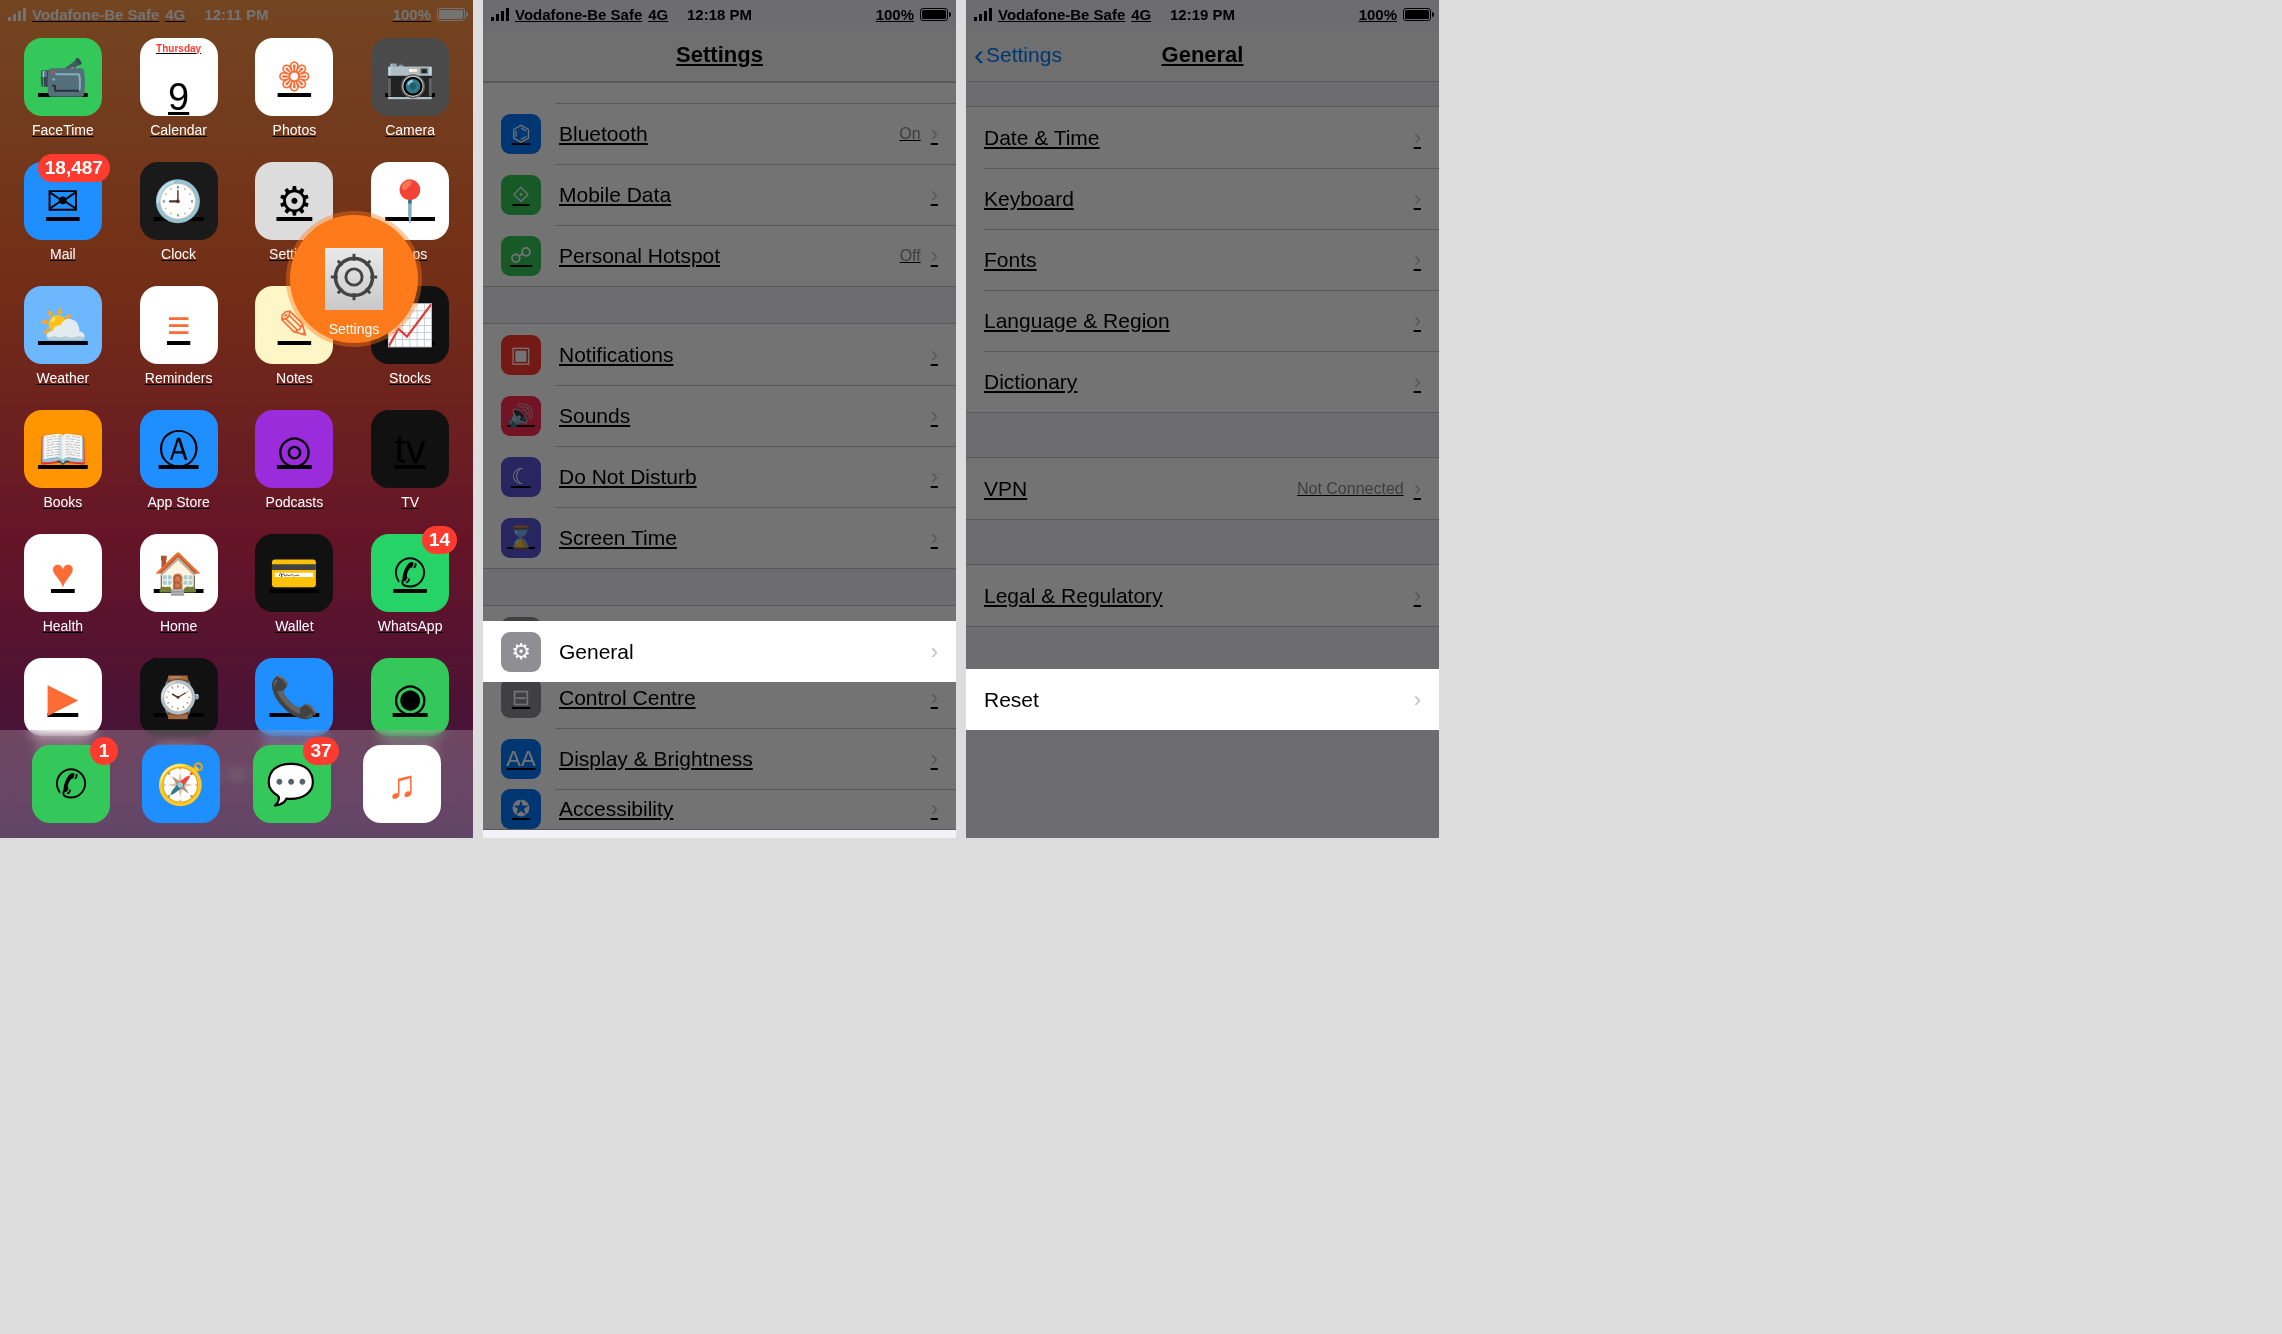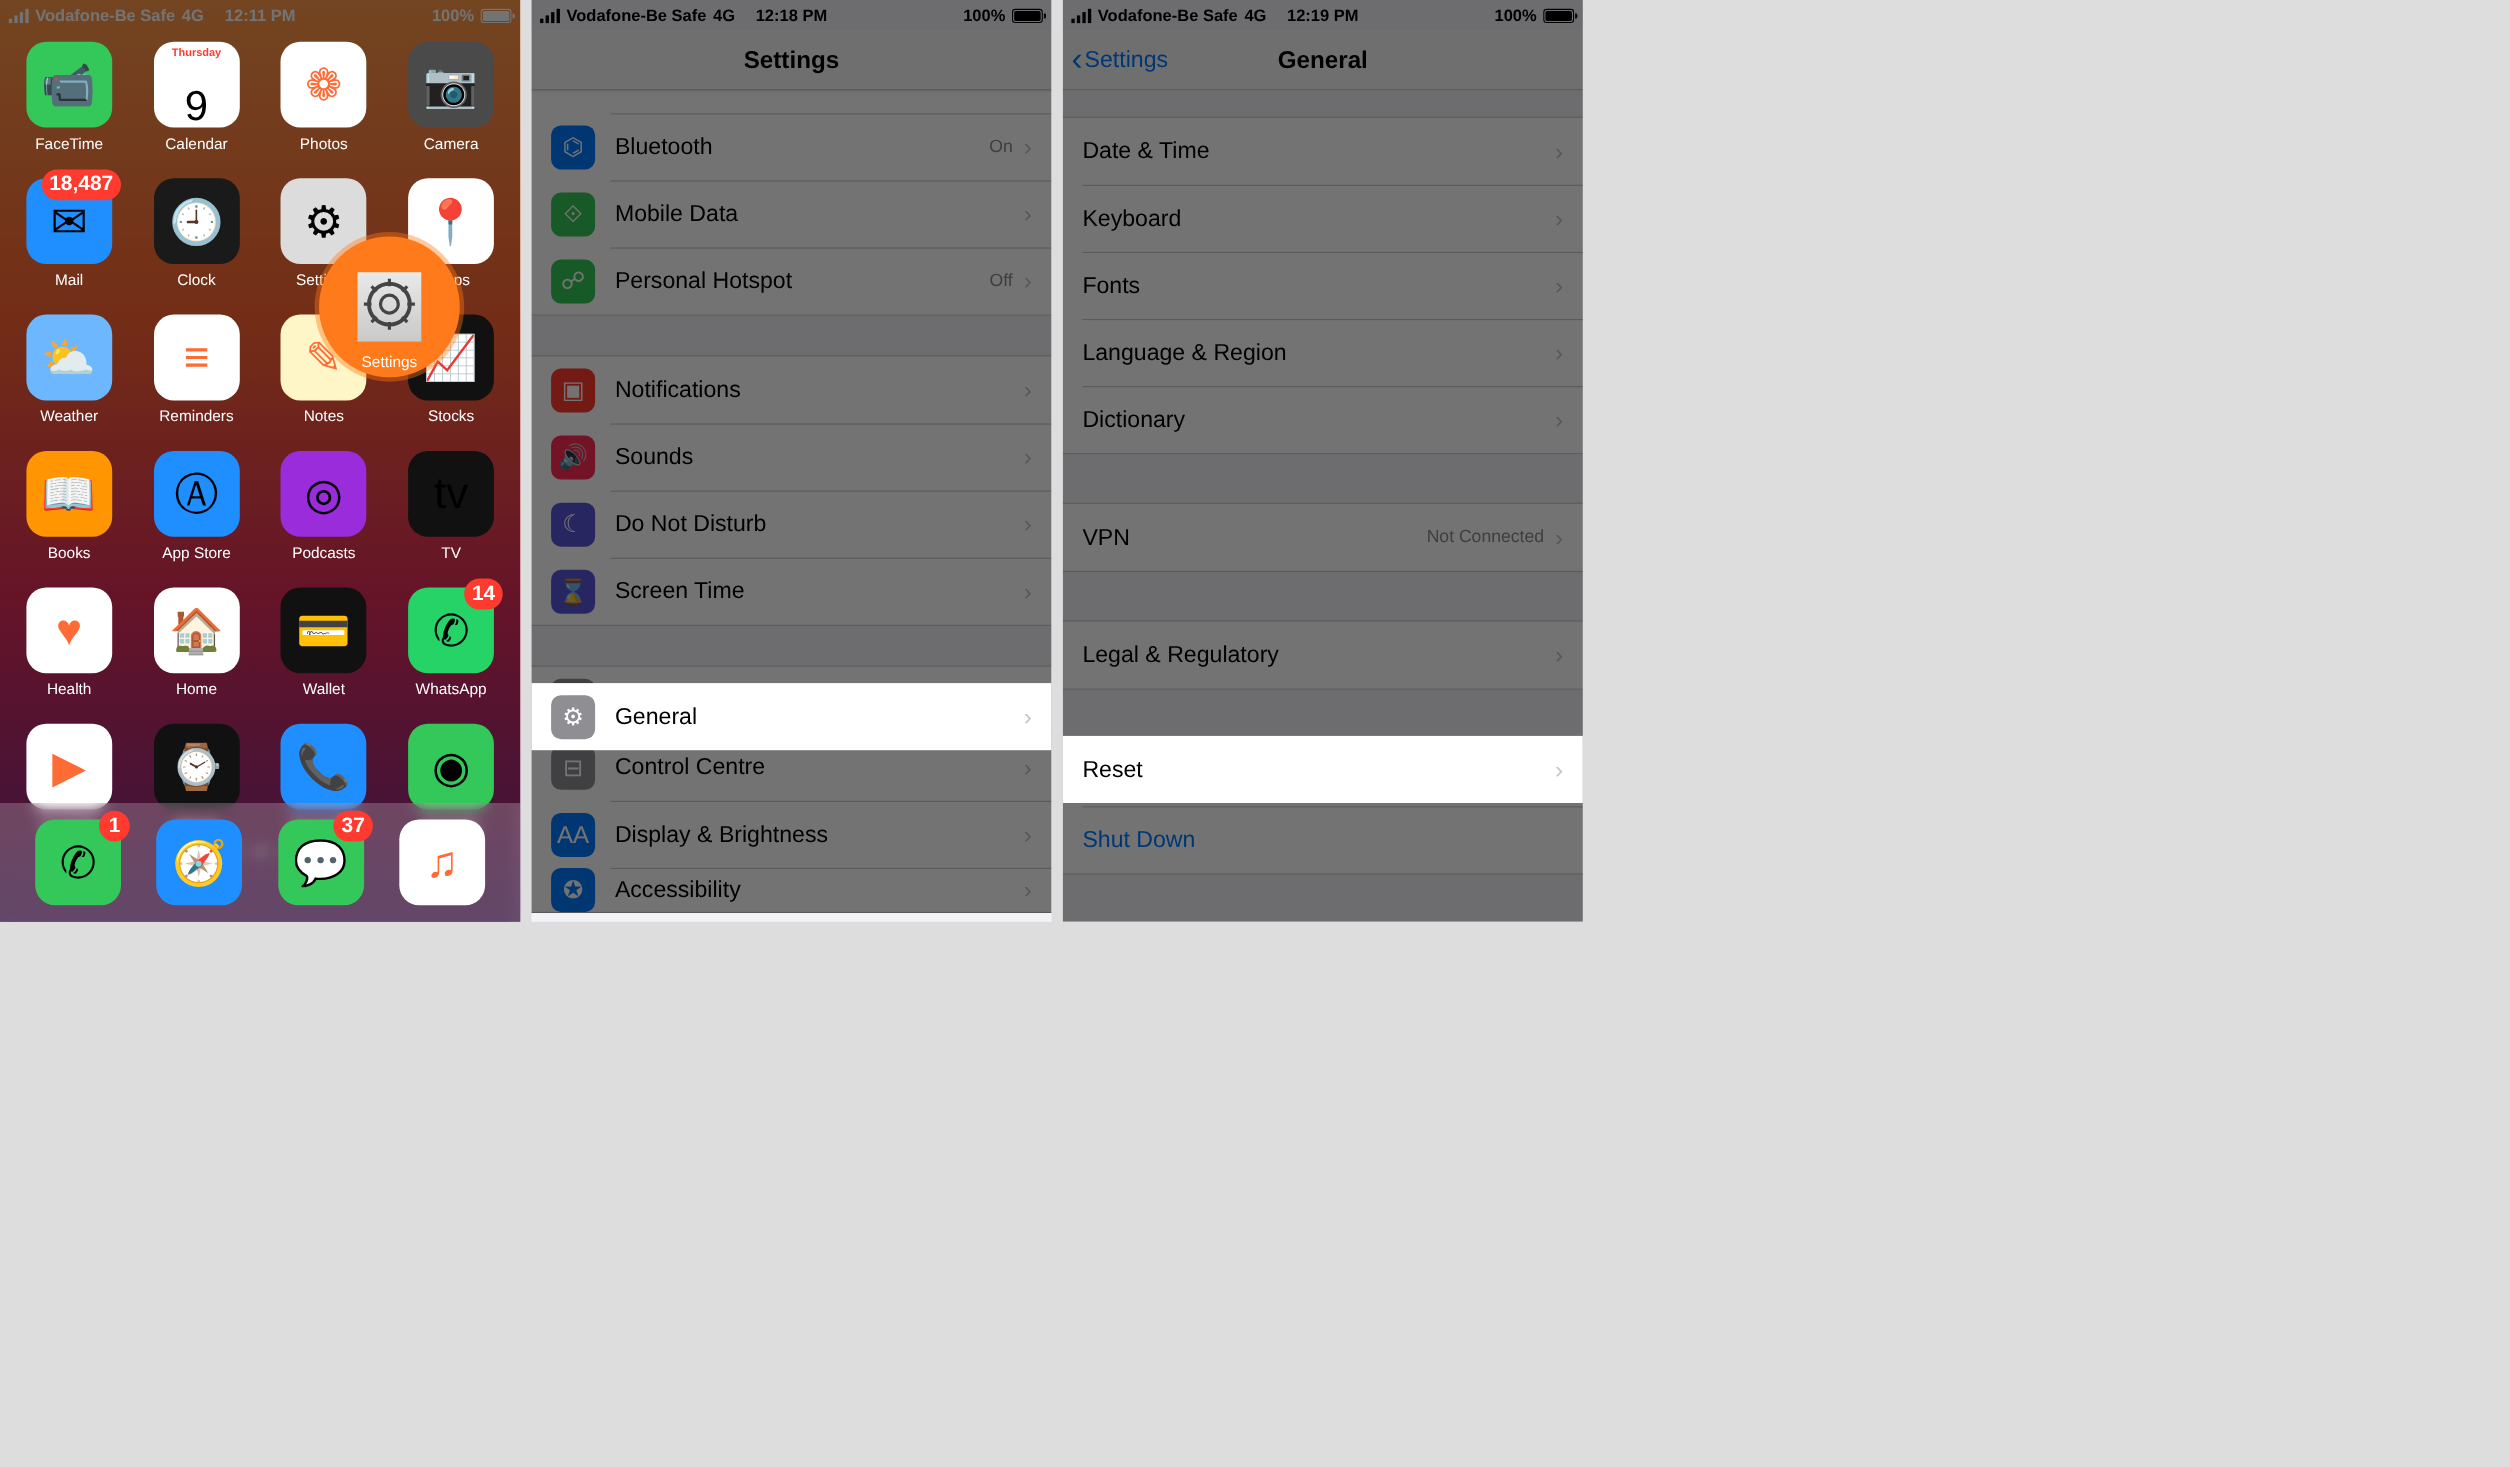--- a/index.html
+++ b/index.html
@@ -11,20 +11,21 @@
     display: flex;
     gap: 10px;
   }
   .phone {
     width: 473px;
     height: 838px;
     position: relative;
     overflow: hidden;
     background: #fff;
     flex-shrink: 0;
+    text-decoration: underline;
   }
 
   
   .status-bar {
     height: 28px;
     display: flex;
     align-items: center;
     justify-content: space-between;
     padding: 0 8px;
     font-size: 15px;
@@ -468,29 +469,20 @@
     </div>
   </div>
   <div class="gap-sm"></div>
   <div class="section">
     <div class="row noicon">
       <div class="row-label">Legal &amp; Regulatory</div>
       <div class="chevron">›</div>
     </div>
   </div>
   <div class="gap-sm"></div>
-  <div class="section">
-    <div class="row noicon">
-      <div class="row-label">Reset</div>
-      <div class="chevron">›</div>
-    </div>
-    <div class="row noicon blue">
-      <div class="row-label">Shut Down</div>
-    </div>
-  </div>
 
   <div style="position:absolute;inset:0;background:rgba(0,0,0,0.55);pointer-events:none;z-index:10"></div>
 
   <div class="undimmed-box" style="top:669px;height:61px">
     <div class="row noicon" style="height:61px">
       <div class="row-label">Reset</div>
       <div class="chevron">›</div>
     </div>
   </div>
 </div>

